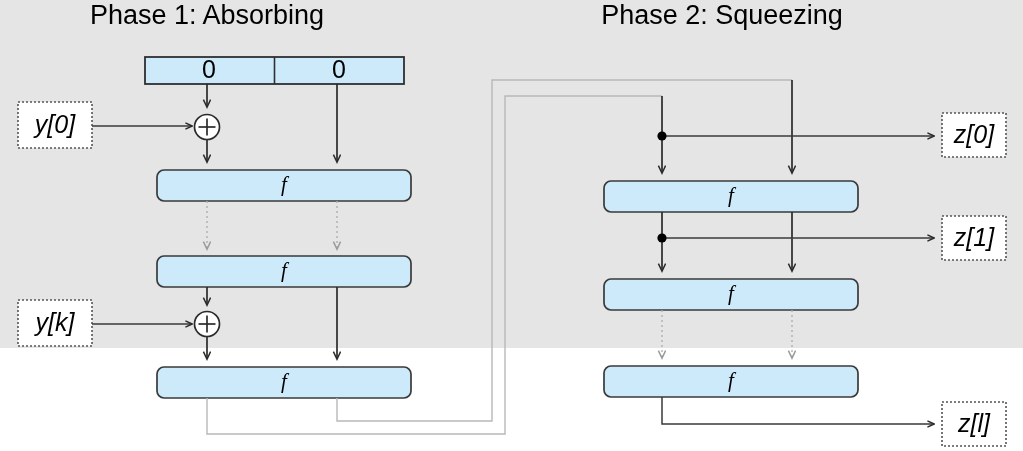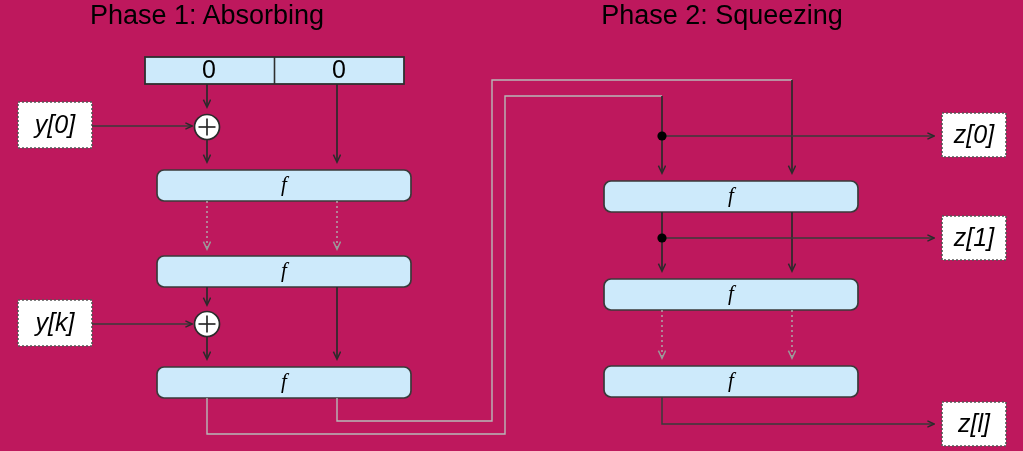--- a/index.html
+++ b/index.html
@@ -9,22 +9,22 @@
   }
   body {
     width: 1023px;
     height: 451px;
     overflow: hidden;
     font-family: "Liberation Sans", sans-serif;
   }
   #canvas {
     position: relative;
     width: 1023px;
-    height: 451px;
-    background: #be185d;
+    height: 348px;
+    background: #e5e5e5;
   }
   svg.diagram {
     position: absolute;
     left: 0;
     top: 0;
     width: 1023px;
     height: 451px;
   }
   .phase-title {
     font-family: "Liberation Sans", sans-serif;

